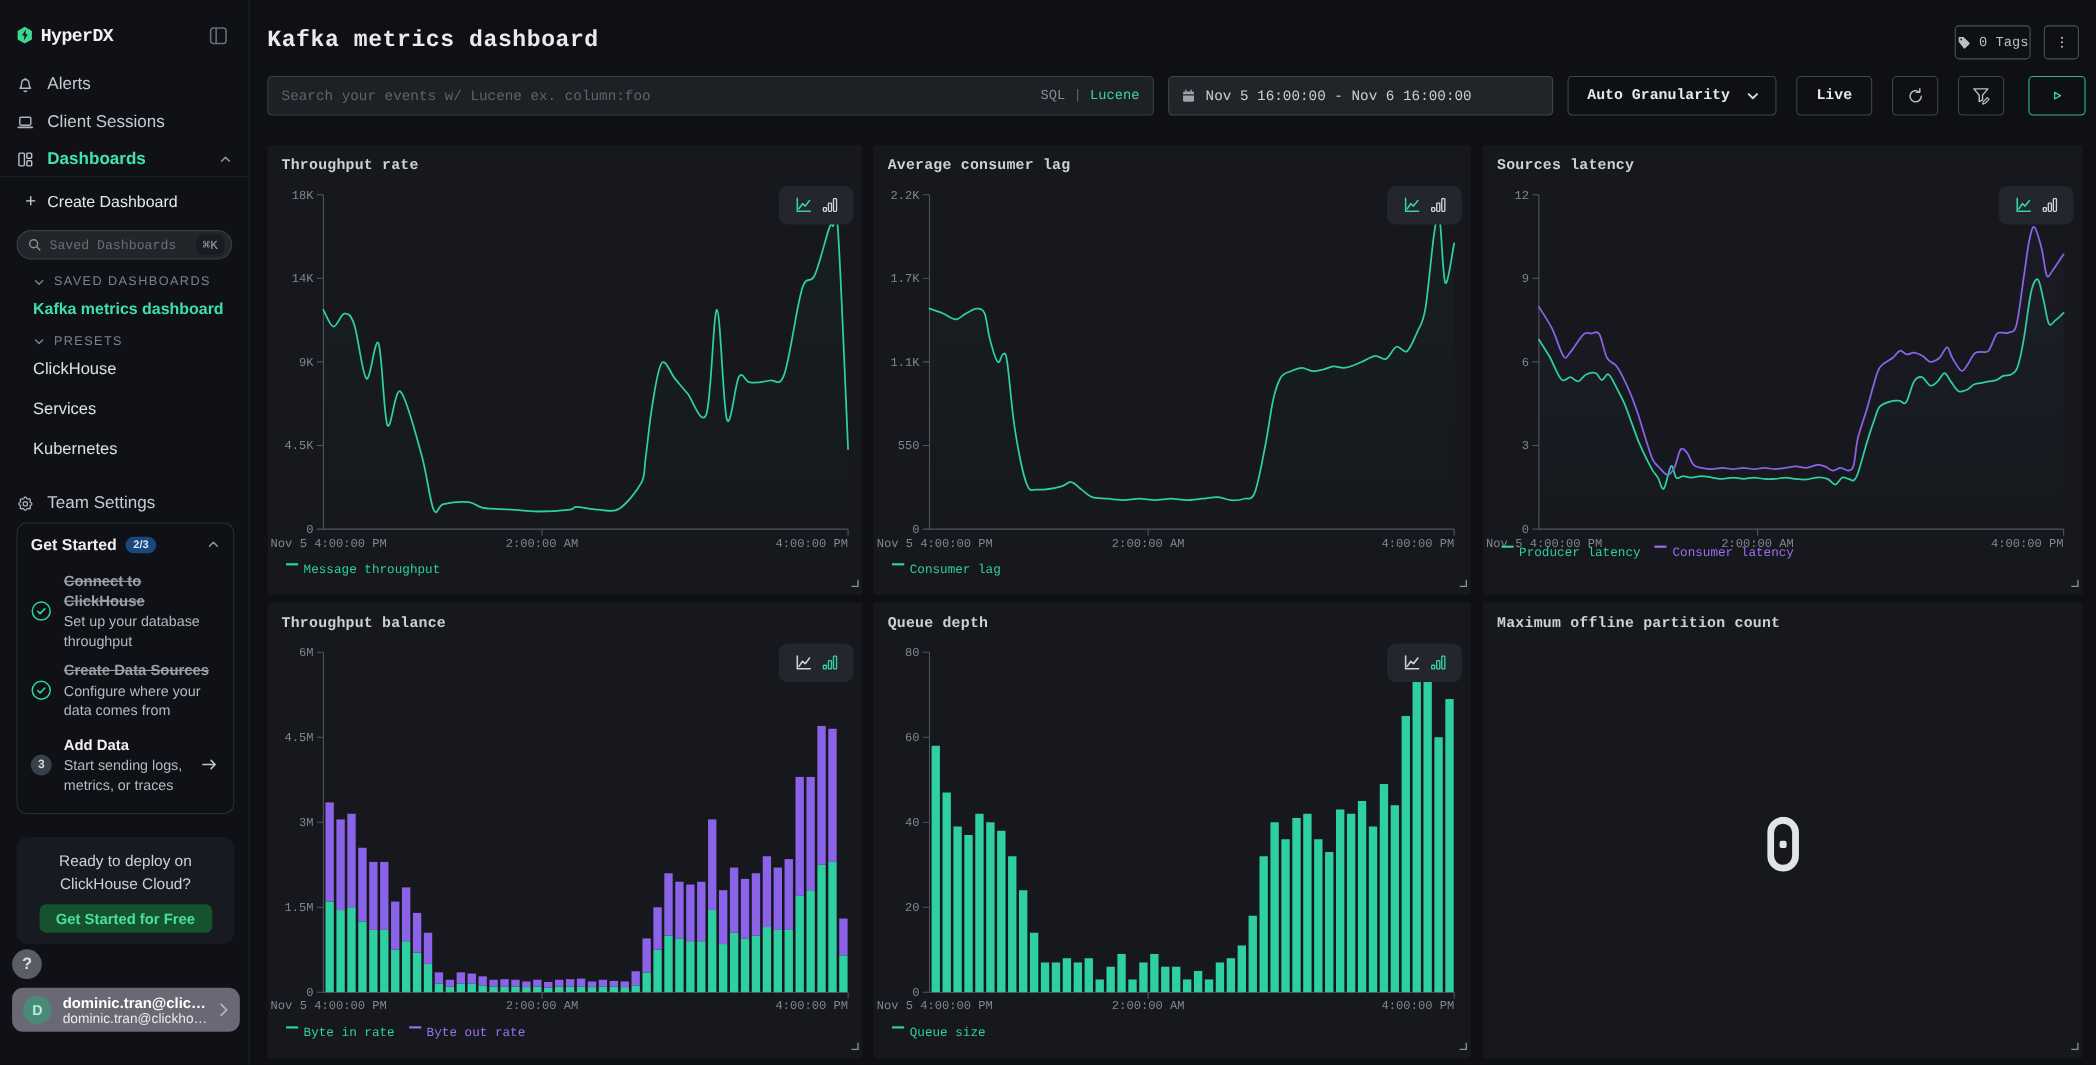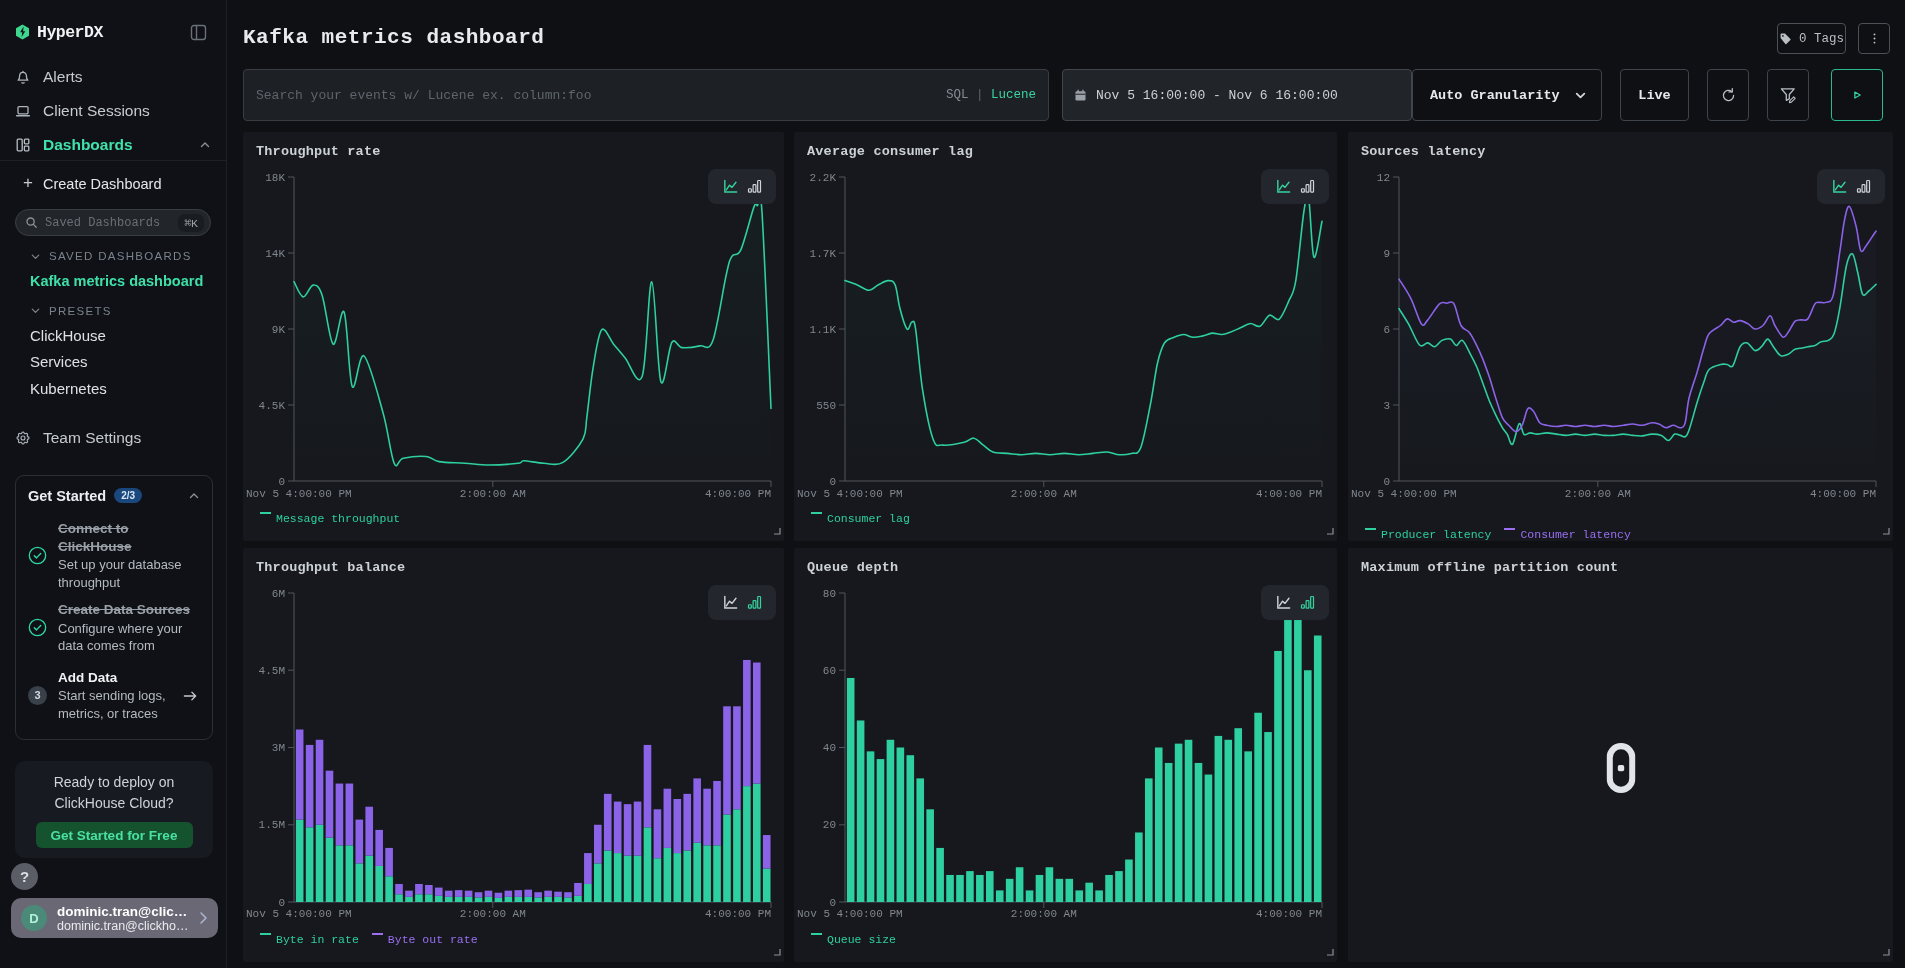--- a/index.html
+++ b/index.html
@@ -19,21 +19,21 @@
 .teams{margin-top:21px}
 
 .sb-mid{padding-top:8px}
 .create{font-size:14.5px;color:#e4e7ea;padding-left:43px;height:29px;display:flex;align-items:center;position:relative}
 .plus{position:absolute;left:23px;top:4px;font-size:17px;color:#c6cbd1;font-weight:400}
 .spill{display:flex;align-items:center;margin:11px 15px 0;height:27px;background:#222529;border:1px solid #3a3f46;border-radius:14px;padding:0 6px 0 9px}
 .sph{font-family:"Liberation Mono",monospace;font-size:12px;color:#697077;margin-left:7px}
 .kbd{margin-left:auto;font-family:"Liberation Mono",monospace;font-size:11.5px;color:#99a1aa;background:#191c20;border-radius:7px;padding:2px 6px}
 .shead{display:flex;align-items:center;gap:8px;padding-left:30px;margin-top:10px;height:20px;
   font-size:11.5px;color:#7b838c;letter-spacing:1.3px}
-.sitem{font-size:15px;color:#dde1e5;padding-left:30px;height:23.5px;display:flex;align-items:center;margin-top:3px}
+.sitem{font-size:15px;color:#dde1e5;padding-left:30px;height:23.5px;display:flex;align-items:center;margin-top:13px}
 .sitem.first{margin-top:3px}
 .sitem.green{color:#3ee0a8;font-weight:700;font-size:14.5px;margin-top:3px}
 
 .gs{position:absolute;left:15px;top:475px;width:198px;height:265px;border:1.5px solid #2a2e35;border-radius:9px;padding:12px 12px}
 .gs-head{display:flex;align-items:flex-start}
 .gs-title{font-size:14.5px;font-weight:700;color:#eceef1}
 .gs-badge{margin-left:8px;background:#1a477c;color:#d7e6f8;font-size:10px;font-weight:700;padding:2px 7px;border-radius:9px}
 .gs-chev{margin-left:auto}
 .gs-item{display:flex;margin-top:14px;position:relative}
 .gs-item:nth-of-type(3){margin-top:10px}
@@ -56,29 +56,29 @@
 .chip-ch{margin-left:auto;display:flex}
 
 .main{position:absolute;left:228px;top:0;width:1677px;height:968px}
 .titlerow{position:relative;height:62px}
 h1{font-family:"Liberation Mono",monospace;font-size:21px;font-weight:700;color:#e8eaed;position:absolute;left:15px;top:26px;letter-spacing:0.5px}
 .trbtns{position:absolute;right:15px;top:23px;display:flex;gap:12px}
 .btn{height:31px;border:1px solid #4a5056;border-radius:4px;display:flex;align-items:center;justify-content:center;gap:7px;color:#b9bfc5;font-family:"Liberation Mono",monospace;font-size:12.5px}
 .btn.tags{width:69px}
 .btn.sq{width:32px}
 
-.toolbar{position:absolute;left:15px;top:69px;right:14px;height:52px;display:flex}
+.toolbar{position:absolute;left:15px;top:69px;right:14px;height:36px;display:flex}
 .search{width:806px;flex-shrink:0;background:#1d2025;border:1px solid #383d43;border-radius:4px;display:flex;align-items:center;padding:0 12px}
 .sph2{font-family:"Liberation Mono",monospace;font-size:13px;color:#5e656c}
 .sql{margin-left:auto;font-family:"Liberation Mono",monospace;font-size:12.5px;color:#868d94}
 .sql i{font-style:normal;color:#5e656c}
 .sql b{color:#3bd49f;font-weight:400}
 .dateinp{margin-left:13px;width:350px;flex-shrink:0;background:#212429;border:1px solid #41464d;border-radius:4px;display:flex;align-items:center;padding:0 11px;gap:9px}
 .dateinp span{font-family:"Liberation Mono",monospace;font-size:13px;color:#ccd1d6}
-.gran{width:190px;flex-shrink:0;border:1px solid #3e444b;border-radius:4px;display:flex;align-items:center;padding:0 14px 0 17px;justify-content:space-between}
+.gran{margin-left:13px;width:190px;flex-shrink:0;border:1px solid #3e444b;border-radius:4px;display:flex;align-items:center;padding:0 14px 0 17px;justify-content:space-between}
 .gran span{font-family:"Liberation Mono",monospace;font-size:13.5px;color:#e6e9ec;font-weight:700}
 .tbtn{margin-left:18px;flex-shrink:0;border:1px solid #3e444b;border-radius:4px;display:flex;align-items:center;justify-content:center}
 .tbtn.live{width:69px;font-family:"Liberation Mono",monospace;font-size:13.5px;color:#e6e9ec;font-weight:700}
 .tbtn.ic{width:42px}
 .tbtn.play{width:52px;border-color:#2cb98e;margin-left:22px}
 
 .grid{position:absolute;left:15px;top:132px;width:1650px}
 .panel{position:absolute;background:#16181d;border-radius:2px}
 .panel:nth-child(1){left:0;top:0}
 .panel:nth-child(2){left:551px;top:0}
@@ -437,21 +437,21 @@
           </linearGradient>
 <path d="M51.0,176.7 C52.6,179.3 57.1,185.9 60.5,191.9 C64.0,198.0 68.3,209.8 71.5,213.0 C74.7,216.1 77.1,210.6 79.6,210.9 C82.2,211.2 84.4,215.2 86.8,214.7 C89.2,214.3 91.3,209.7 93.9,208.4 C96.6,207.1 100.1,206.3 102.5,207.1 C104.9,208.0 106.3,213.3 108.2,213.5 C110.2,213.7 112.1,206.9 114.4,208.4 C116.8,209.9 120.2,217.9 122.5,222.3 C124.9,226.8 126.6,229.9 128.8,235.0 C130.9,240.1 133.3,247.0 135.4,252.7 C137.6,258.5 139.5,264.2 141.6,269.5 C143.8,274.7 146.2,279.8 148.3,284.1 C150.5,288.5 152.7,292.8 154.5,295.8 C156.3,298.8 157.6,299.6 159.3,302.4 C160.9,305.1 162.5,314.0 164.5,312.3 C166.5,310.5 169.3,293.4 171.2,291.7 C173.1,290.1 174.1,300.9 176.0,302.4 C177.8,303.9 179.9,300.9 182.2,300.9 C184.4,300.8 186.5,302.1 189.3,302.1 C192.1,302.1 195.7,300.9 198.9,300.9 C202.1,300.9 205.2,301.7 208.4,302.1 C211.6,302.6 214.8,303.4 217.9,303.4 C221.1,303.4 224.3,302.1 227.5,302.1 C230.7,302.1 233.8,303.4 237.0,303.4 C240.2,303.4 243.4,302.1 246.6,302.1 C249.8,302.1 252.9,303.2 256.1,303.4 C259.3,303.6 262.5,303.6 265.6,303.4 C268.8,303.2 272.0,302.1 275.2,302.1 C278.4,302.1 281.6,303.1 284.7,303.4 C287.9,303.7 291.1,304.1 294.3,303.9 C297.4,303.7 300.6,302.2 303.8,302.1 C307.0,302.0 310.6,302.3 313.4,303.4 C316.1,304.5 318.3,308.7 320.5,308.5 C322.7,308.3 324.7,303.0 326.7,302.1 C328.7,301.3 330.7,303.0 332.4,303.4 C334.2,303.8 335.8,305.5 337.2,304.7 C338.6,303.8 339.0,304.0 341.0,298.3 C343.0,292.6 346.7,278.5 349.1,270.5 C351.6,262.4 353.8,255.7 355.8,250.2 C357.8,244.7 358.3,240.5 361.1,237.5 C363.8,234.6 369.5,233.3 372.5,232.5 C375.5,231.6 377.1,232.3 379.2,232.5 C381.2,232.7 382.8,236.7 384.9,233.7 C387.0,230.8 389.7,218.5 392.1,214.7 C394.4,210.9 396.7,210.3 399.2,210.9 C401.7,211.6 404.5,217.9 406.8,218.5 C409.2,219.2 411.4,216.6 413.5,214.7 C415.7,212.8 417.7,207.1 419.7,207.1 C421.7,207.1 423.3,212.0 425.4,214.7 C427.6,217.5 430.1,222.3 432.6,223.6 C435.1,224.9 437.8,223.4 440.2,222.3 C442.6,221.3 444.6,218.3 446.9,217.3 C449.2,216.2 451.9,216.4 454.1,216.0 C456.2,215.6 457.6,215.2 459.8,214.7 C461.9,214.3 464.7,214.3 466.9,213.5 C469.2,212.6 470.9,210.5 473.1,209.7 C475.4,208.8 478.2,209.7 480.3,208.4 C482.4,207.1 484.1,207.3 486.0,202.1 C487.9,196.8 489.7,188.1 491.7,176.7 C493.8,165.3 496.3,142.8 498.4,133.7 C500.6,124.5 502.7,120.7 504.6,122.0 C506.5,123.3 508.2,134.6 509.9,141.3 C511.5,148.0 512.8,159.3 514.6,162.3 C516.5,165.2 518.6,160.6 520.8,159.0 C523.1,157.4 526.8,153.5 528.0,152.4 L528.0,349.0 L51.0,349.0 Z" fill="url(#p3g0)" stroke="none"></path>
 <path d="M51.0,176.7 C52.6,179.3 57.1,185.9 60.5,191.9 C64.0,198.0 68.3,209.8 71.5,213.0 C74.7,216.1 77.1,210.6 79.6,210.9 C82.2,211.2 84.4,215.2 86.8,214.7 C89.2,214.3 91.3,209.7 93.9,208.4 C96.6,207.1 100.1,206.3 102.5,207.1 C104.9,208.0 106.3,213.3 108.2,213.5 C110.2,213.7 112.1,206.9 114.4,208.4 C116.8,209.9 120.2,217.9 122.5,222.3 C124.9,226.8 126.6,229.9 128.8,235.0 C130.9,240.1 133.3,247.0 135.4,252.7 C137.6,258.5 139.5,264.2 141.6,269.5 C143.8,274.7 146.2,279.8 148.3,284.1 C150.5,288.5 152.7,292.8 154.5,295.8 C156.3,298.8 157.6,299.6 159.3,302.4 C160.9,305.1 162.5,314.0 164.5,312.3 C166.5,310.5 169.3,293.4 171.2,291.7 C173.1,290.1 174.1,300.9 176.0,302.4 C177.8,303.9 179.9,300.9 182.2,300.9 C184.4,300.8 186.5,302.1 189.3,302.1 C192.1,302.1 195.7,300.9 198.9,300.9 C202.1,300.9 205.2,301.7 208.4,302.1 C211.6,302.6 214.8,303.4 217.9,303.4 C221.1,303.4 224.3,302.1 227.5,302.1 C230.7,302.1 233.8,303.4 237.0,303.4 C240.2,303.4 243.4,302.1 246.6,302.1 C249.8,302.1 252.9,303.2 256.1,303.4 C259.3,303.6 262.5,303.6 265.6,303.4 C268.8,303.2 272.0,302.1 275.2,302.1 C278.4,302.1 281.6,303.1 284.7,303.4 C287.9,303.7 291.1,304.1 294.3,303.9 C297.4,303.7 300.6,302.2 303.8,302.1 C307.0,302.0 310.6,302.3 313.4,303.4 C316.1,304.5 318.3,308.7 320.5,308.5 C322.7,308.3 324.7,303.0 326.7,302.1 C328.7,301.3 330.7,303.0 332.4,303.4 C334.2,303.8 335.8,305.5 337.2,304.7 C338.6,303.8 339.0,304.0 341.0,298.3 C343.0,292.6 346.7,278.5 349.1,270.5 C351.6,262.4 353.8,255.7 355.8,250.2 C357.8,244.7 358.3,240.5 361.1,237.5 C363.8,234.6 369.5,233.3 372.5,232.5 C375.5,231.6 377.1,232.3 379.2,232.5 C381.2,232.7 382.8,236.7 384.9,233.7 C387.0,230.8 389.7,218.5 392.1,214.7 C394.4,210.9 396.7,210.3 399.2,210.9 C401.7,211.6 404.5,217.9 406.8,218.5 C409.2,219.2 411.4,216.6 413.5,214.7 C415.7,212.8 417.7,207.1 419.7,207.1 C421.7,207.1 423.3,212.0 425.4,214.7 C427.6,217.5 430.1,222.3 432.6,223.6 C435.1,224.9 437.8,223.4 440.2,222.3 C442.6,221.3 444.6,218.3 446.9,217.3 C449.2,216.2 451.9,216.4 454.1,216.0 C456.2,215.6 457.6,215.2 459.8,214.7 C461.9,214.3 464.7,214.3 466.9,213.5 C469.2,212.6 470.9,210.5 473.1,209.7 C475.4,208.8 478.2,209.7 480.3,208.4 C482.4,207.1 484.1,207.3 486.0,202.1 C487.9,196.8 489.7,188.1 491.7,176.7 C493.8,165.3 496.3,142.8 498.4,133.7 C500.6,124.5 502.7,120.7 504.6,122.0 C506.5,123.3 508.2,134.6 509.9,141.3 C511.5,148.0 512.8,159.3 514.6,162.3 C516.5,165.2 518.6,160.6 520.8,159.0 C523.1,157.4 526.8,153.5 528.0,152.4" fill="none" stroke="#2ecfa0" stroke-width="1.6" stroke-linejoin="round" stroke-linecap="round"></path>
 <linearGradient id="p3g1" x1="0" y1="45.0" x2="0" y2="349.0" gradientUnits="userSpaceOnUse">
             <stop offset="0" stop-color="#8b63e8" stop-opacity="0.04"></stop>
             <stop offset="1" stop-color="#8b63e8" stop-opacity="0"></stop>
           </linearGradient>
 <path d="M51.0,147.1 C53.0,150.3 59.2,159.1 62.9,166.6 C66.7,174.1 70.6,188.3 73.4,191.9 C76.2,195.5 76.6,191.5 79.6,188.1 C82.6,184.8 88.4,174.7 91.5,171.9 C94.7,169.1 96.3,171.2 98.7,171.2 C101.1,171.1 103.5,168.0 105.9,171.7 C108.2,175.4 110.5,188.7 113.0,193.5 C115.6,198.2 118.7,197.3 121.1,200.3 C123.6,203.3 125.6,207.3 127.8,211.7 C130.0,216.0 132.2,220.9 134.5,226.4 C136.7,231.9 138.9,238.0 141.2,244.6 C143.4,251.3 145.6,259.3 147.8,266.2 C150.1,273.0 152.4,281.4 154.5,285.9 C156.7,290.4 158.5,291.0 160.7,293.3 C162.9,295.5 165.6,299.6 167.9,299.6 C170.1,299.6 172.1,297.1 174.1,293.3 C176.1,289.5 177.9,279.1 179.8,276.8 C181.7,274.5 183.5,277.0 185.5,279.3 C187.5,281.7 189.5,288.4 191.7,290.7 C193.9,293.1 196.1,292.6 198.9,293.3 C201.7,293.9 205.2,294.5 208.4,294.5 C211.6,294.5 214.8,293.3 217.9,293.3 C221.1,293.3 224.3,294.5 227.5,294.5 C230.7,294.5 233.8,293.3 237.0,293.3 C240.2,293.3 243.4,294.5 246.6,294.5 C249.8,294.5 252.9,293.3 256.1,293.3 C259.3,293.3 262.5,294.5 265.6,294.5 C268.8,294.5 272.0,293.7 275.2,293.3 C278.4,292.8 281.6,292.0 284.7,292.0 C287.9,292.0 291.1,293.5 294.3,293.3 C297.4,293.1 301.0,290.9 303.8,290.7 C306.6,290.5 308.6,291.2 311.0,292.0 C313.4,292.8 315.7,295.6 318.1,295.8 C320.5,296.0 322.9,293.3 325.3,293.3 C327.7,293.3 330.4,296.2 332.4,295.8 C334.4,295.4 335.8,295.7 337.2,290.7 C338.6,285.8 339.0,274.6 341.0,266.2 C343.0,257.7 346.7,248.4 349.1,240.1 C351.6,231.7 353.8,222.6 355.8,216.3 C357.8,209.9 358.3,205.6 361.1,201.8 C363.8,198.0 369.5,195.9 372.5,193.5 C375.5,191.0 377.0,187.4 379.2,186.9 C381.3,186.3 383.2,189.9 385.4,190.2 C387.5,190.5 389.6,188.3 392.1,188.6 C394.5,188.9 397.7,190.5 400.2,191.9 C402.6,193.3 404.4,196.7 406.8,197.0 C409.3,197.3 412.4,195.6 415.0,193.5 C417.5,191.3 420.1,183.8 422.1,183.8 C424.1,183.8 424.7,189.9 426.9,193.5 C429.0,197.0 432.8,204.0 435.0,205.1 C437.2,206.2 438.2,202.9 440.2,200.3 C442.2,197.7 444.8,191.5 446.9,189.4 C449.1,187.3 451.0,188.3 453.1,187.9 C455.3,187.5 457.5,189.5 459.8,186.9 C462.1,184.2 465.0,174.7 466.9,171.9 C468.9,169.2 469.9,170.7 471.7,170.4 C473.5,170.1 475.7,171.5 477.9,170.4 C480.1,169.3 482.8,171.9 485.1,163.6 C487.4,155.2 489.8,133.1 491.7,120.5 C493.7,107.9 494.9,95.8 496.5,88.1 C498.1,80.4 499.4,73.4 501.3,74.4 C503.2,75.4 506.1,86.5 508.0,93.9 C509.9,101.2 511.1,115.1 512.7,118.5 C514.4,121.8 516.0,116.3 518.0,113.9 C520.0,111.5 523.0,106.5 524.7,104.0 C526.3,101.6 527.4,100.0 528.0,99.2 L528.0,349.0 L51.0,349.0 Z" fill="url(#p3g1)" stroke="none"></path>
 <path d="M51.0,147.1 C53.0,150.3 59.2,159.1 62.9,166.6 C66.7,174.1 70.6,188.3 73.4,191.9 C76.2,195.5 76.6,191.5 79.6,188.1 C82.6,184.8 88.4,174.7 91.5,171.9 C94.7,169.1 96.3,171.2 98.7,171.2 C101.1,171.1 103.5,168.0 105.9,171.7 C108.2,175.4 110.5,188.7 113.0,193.5 C115.6,198.2 118.7,197.3 121.1,200.3 C123.6,203.3 125.6,207.3 127.8,211.7 C130.0,216.0 132.2,220.9 134.5,226.4 C136.7,231.9 138.9,238.0 141.2,244.6 C143.4,251.3 145.6,259.3 147.8,266.2 C150.1,273.0 152.4,281.4 154.5,285.9 C156.7,290.4 158.5,291.0 160.7,293.3 C162.9,295.5 165.6,299.6 167.9,299.6 C170.1,299.6 172.1,297.1 174.1,293.3 C176.1,289.5 177.9,279.1 179.8,276.8 C181.7,274.5 183.5,277.0 185.5,279.3 C187.5,281.7 189.5,288.4 191.7,290.7 C193.9,293.1 196.1,292.6 198.9,293.3 C201.7,293.9 205.2,294.5 208.4,294.5 C211.6,294.5 214.8,293.3 217.9,293.3 C221.1,293.3 224.3,294.5 227.5,294.5 C230.7,294.5 233.8,293.3 237.0,293.3 C240.2,293.3 243.4,294.5 246.6,294.5 C249.8,294.5 252.9,293.3 256.1,293.3 C259.3,293.3 262.5,294.5 265.6,294.5 C268.8,294.5 272.0,293.7 275.2,293.3 C278.4,292.8 281.6,292.0 284.7,292.0 C287.9,292.0 291.1,293.5 294.3,293.3 C297.4,293.1 301.0,290.9 303.8,290.7 C306.6,290.5 308.6,291.2 311.0,292.0 C313.4,292.8 315.7,295.6 318.1,295.8 C320.5,296.0 322.9,293.3 325.3,293.3 C327.7,293.3 330.4,296.2 332.4,295.8 C334.4,295.4 335.8,295.7 337.2,290.7 C338.6,285.8 339.0,274.6 341.0,266.2 C343.0,257.7 346.7,248.4 349.1,240.1 C351.6,231.7 353.8,222.6 355.8,216.3 C357.8,209.9 358.3,205.6 361.1,201.8 C363.8,198.0 369.5,195.9 372.5,193.5 C375.5,191.0 377.0,187.4 379.2,186.9 C381.3,186.3 383.2,189.9 385.4,190.2 C387.5,190.5 389.6,188.3 392.1,188.6 C394.5,188.9 397.7,190.5 400.2,191.9 C402.6,193.3 404.4,196.7 406.8,197.0 C409.3,197.3 412.4,195.6 415.0,193.5 C417.5,191.3 420.1,183.8 422.1,183.8 C424.1,183.8 424.7,189.9 426.9,193.5 C429.0,197.0 432.8,204.0 435.0,205.1 C437.2,206.2 438.2,202.9 440.2,200.3 C442.2,197.7 444.8,191.5 446.9,189.4 C449.1,187.3 451.0,188.3 453.1,187.9 C455.3,187.5 457.5,189.5 459.8,186.9 C462.1,184.2 465.0,174.7 466.9,171.9 C468.9,169.2 469.9,170.7 471.7,170.4 C473.5,170.1 475.7,171.5 477.9,170.4 C480.1,169.3 482.8,171.9 485.1,163.6 C487.4,155.2 489.8,133.1 491.7,120.5 C493.7,107.9 494.9,95.8 496.5,88.1 C498.1,80.4 499.4,73.4 501.3,74.4 C503.2,75.4 506.1,86.5 508.0,93.9 C509.9,101.2 511.1,115.1 512.7,118.5 C514.4,121.8 516.0,116.3 518.0,113.9 C520.0,111.5 523.0,106.5 524.7,104.0 C526.3,101.6 527.4,100.0 528.0,99.2" fill="none" stroke="#8b63e8" stroke-width="1.6" stroke-linejoin="round" stroke-linecap="round"></path>
         </svg>
-<div class="legrow" style="top:396px">
+<div class="legrow" style="top:364px">
           <span class="leg" style="color:#2ecfa0"><span class="dash" style="background:#2ecfa0"></span>Producer latency</span>
           <span class="leg" style="color:#9a6ff2"><span class="dash" style="background:#9a6ff2"></span>Consumer latency</span>
         </div>
 <div class="rsz"><svg width="8" height="8" viewBox="0 0 8 8" fill="none">
             <path d="M1 7h6V1" stroke="#8b9198" stroke-width="1.2"></path>
           </svg></div>
 </div>
 <div class="panel" style="width:541px;height:414px">
 <div class="ptitle">Throughput balance</div>
 <div class="toggle">

